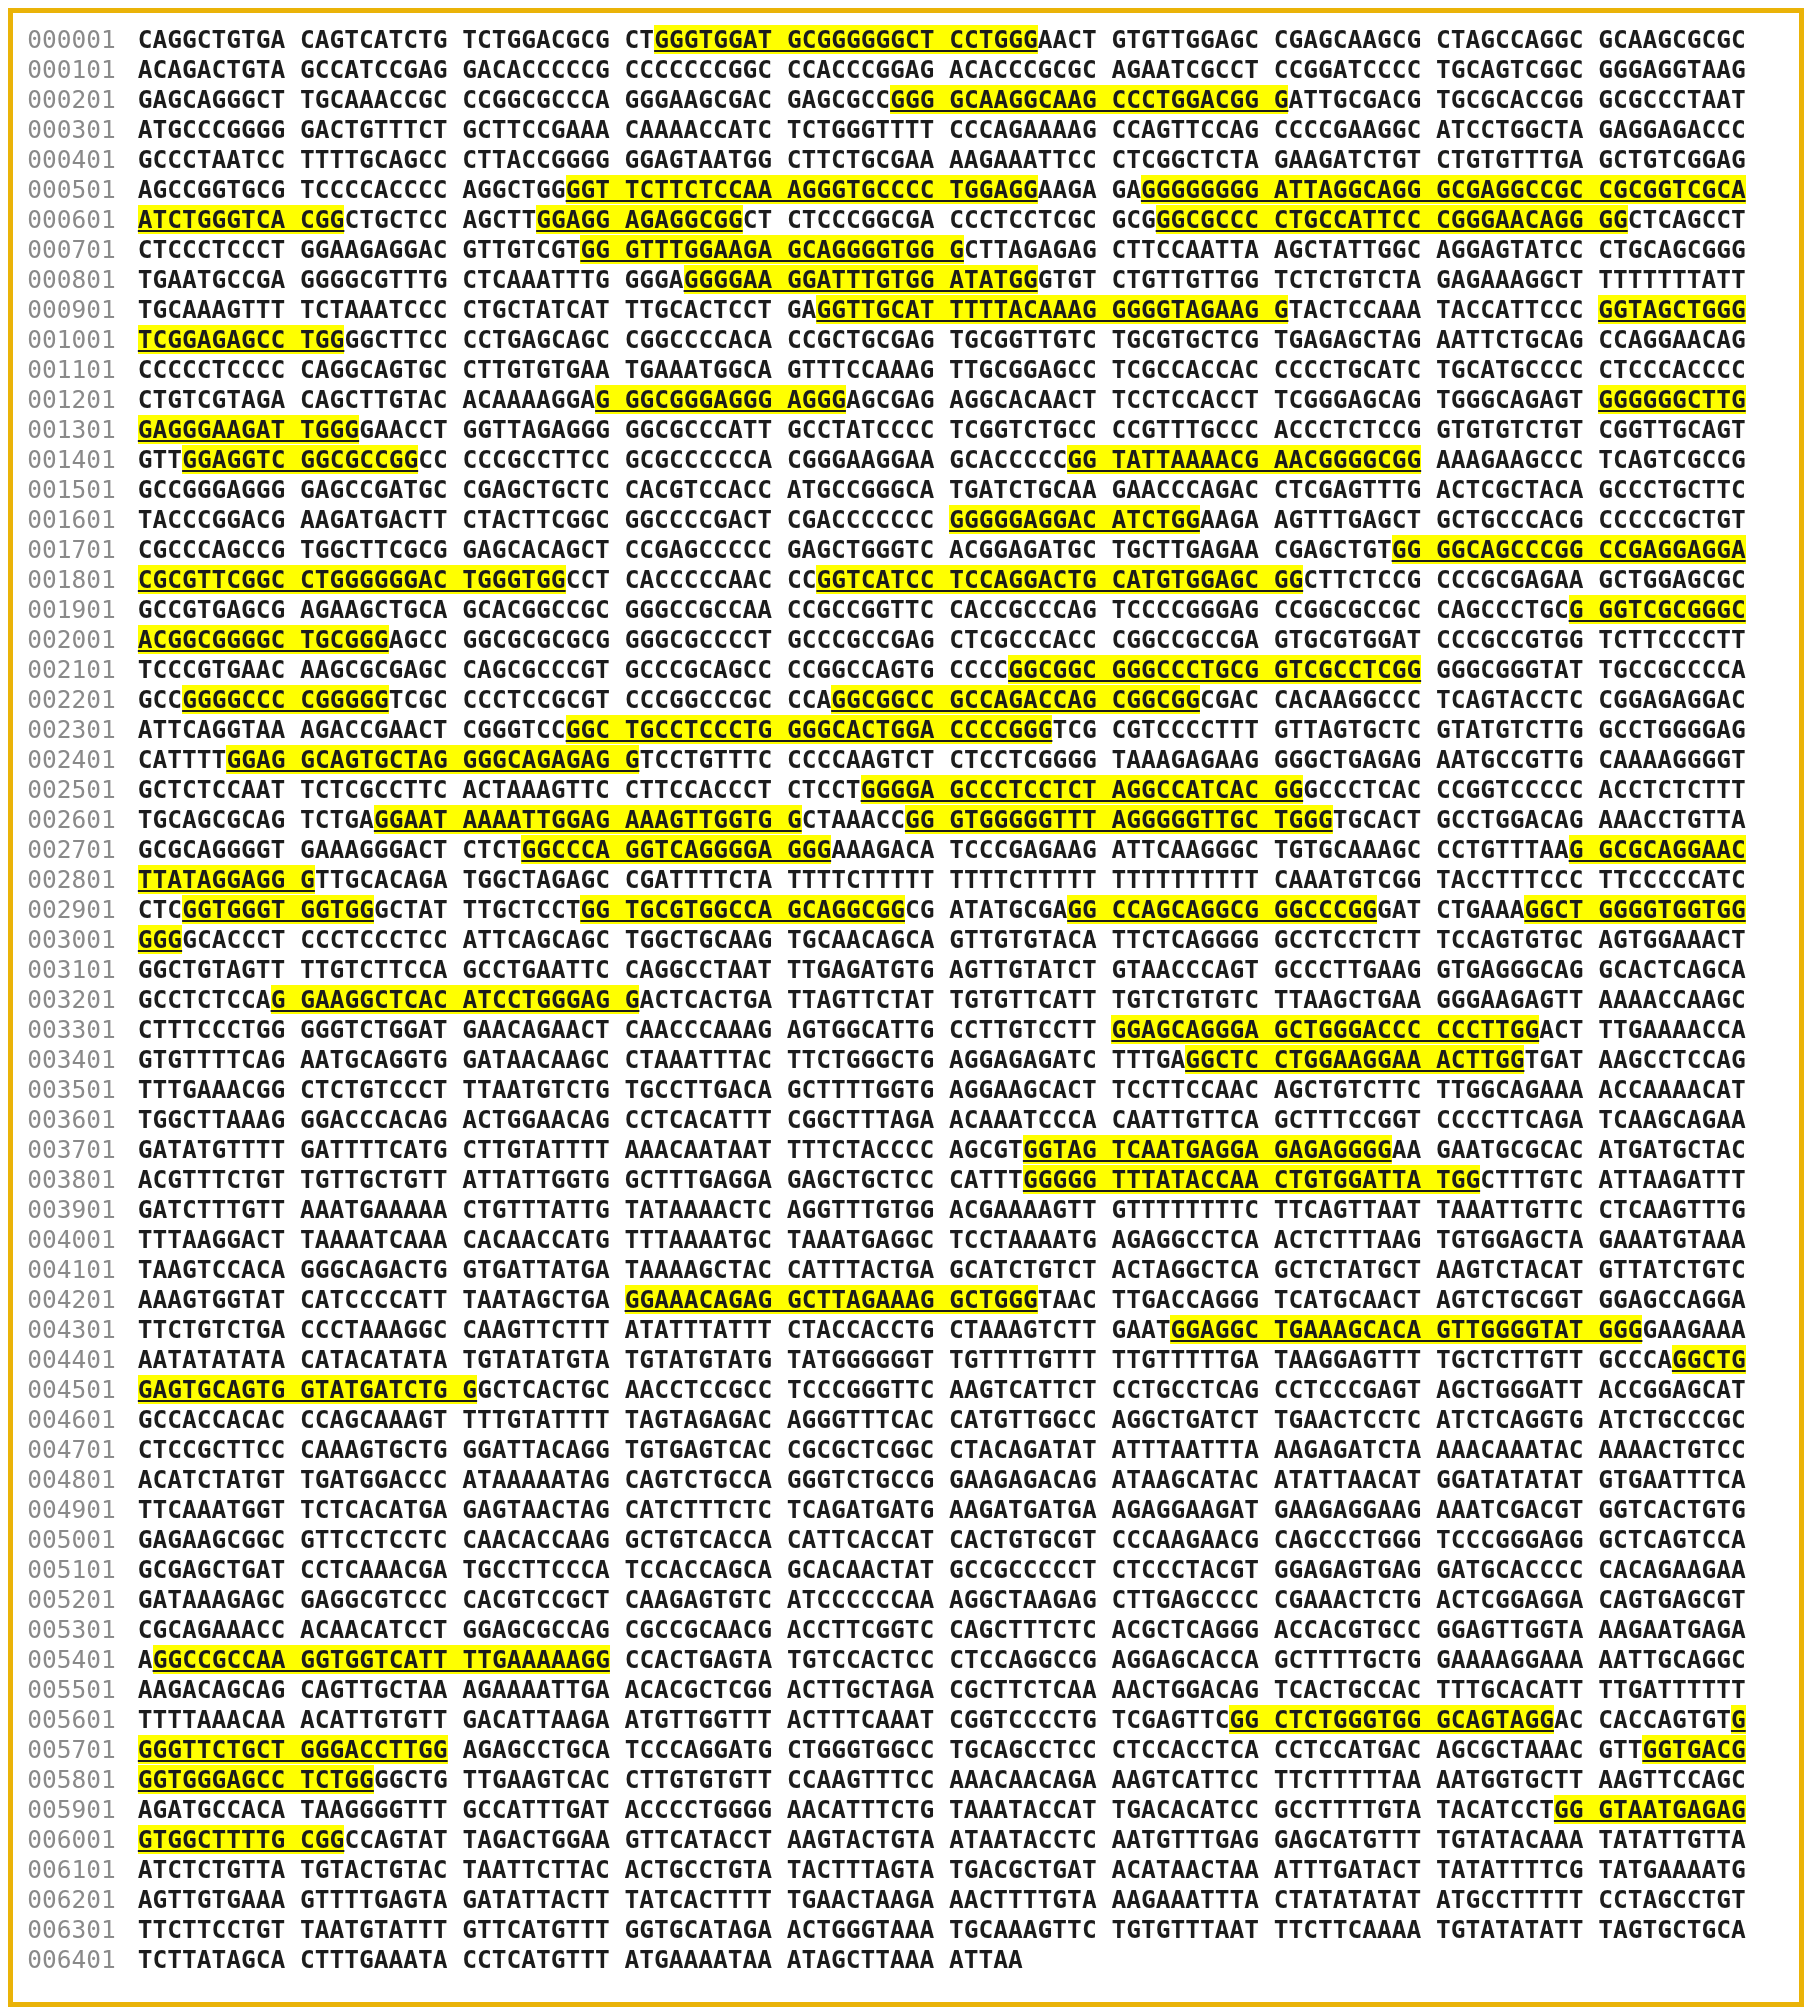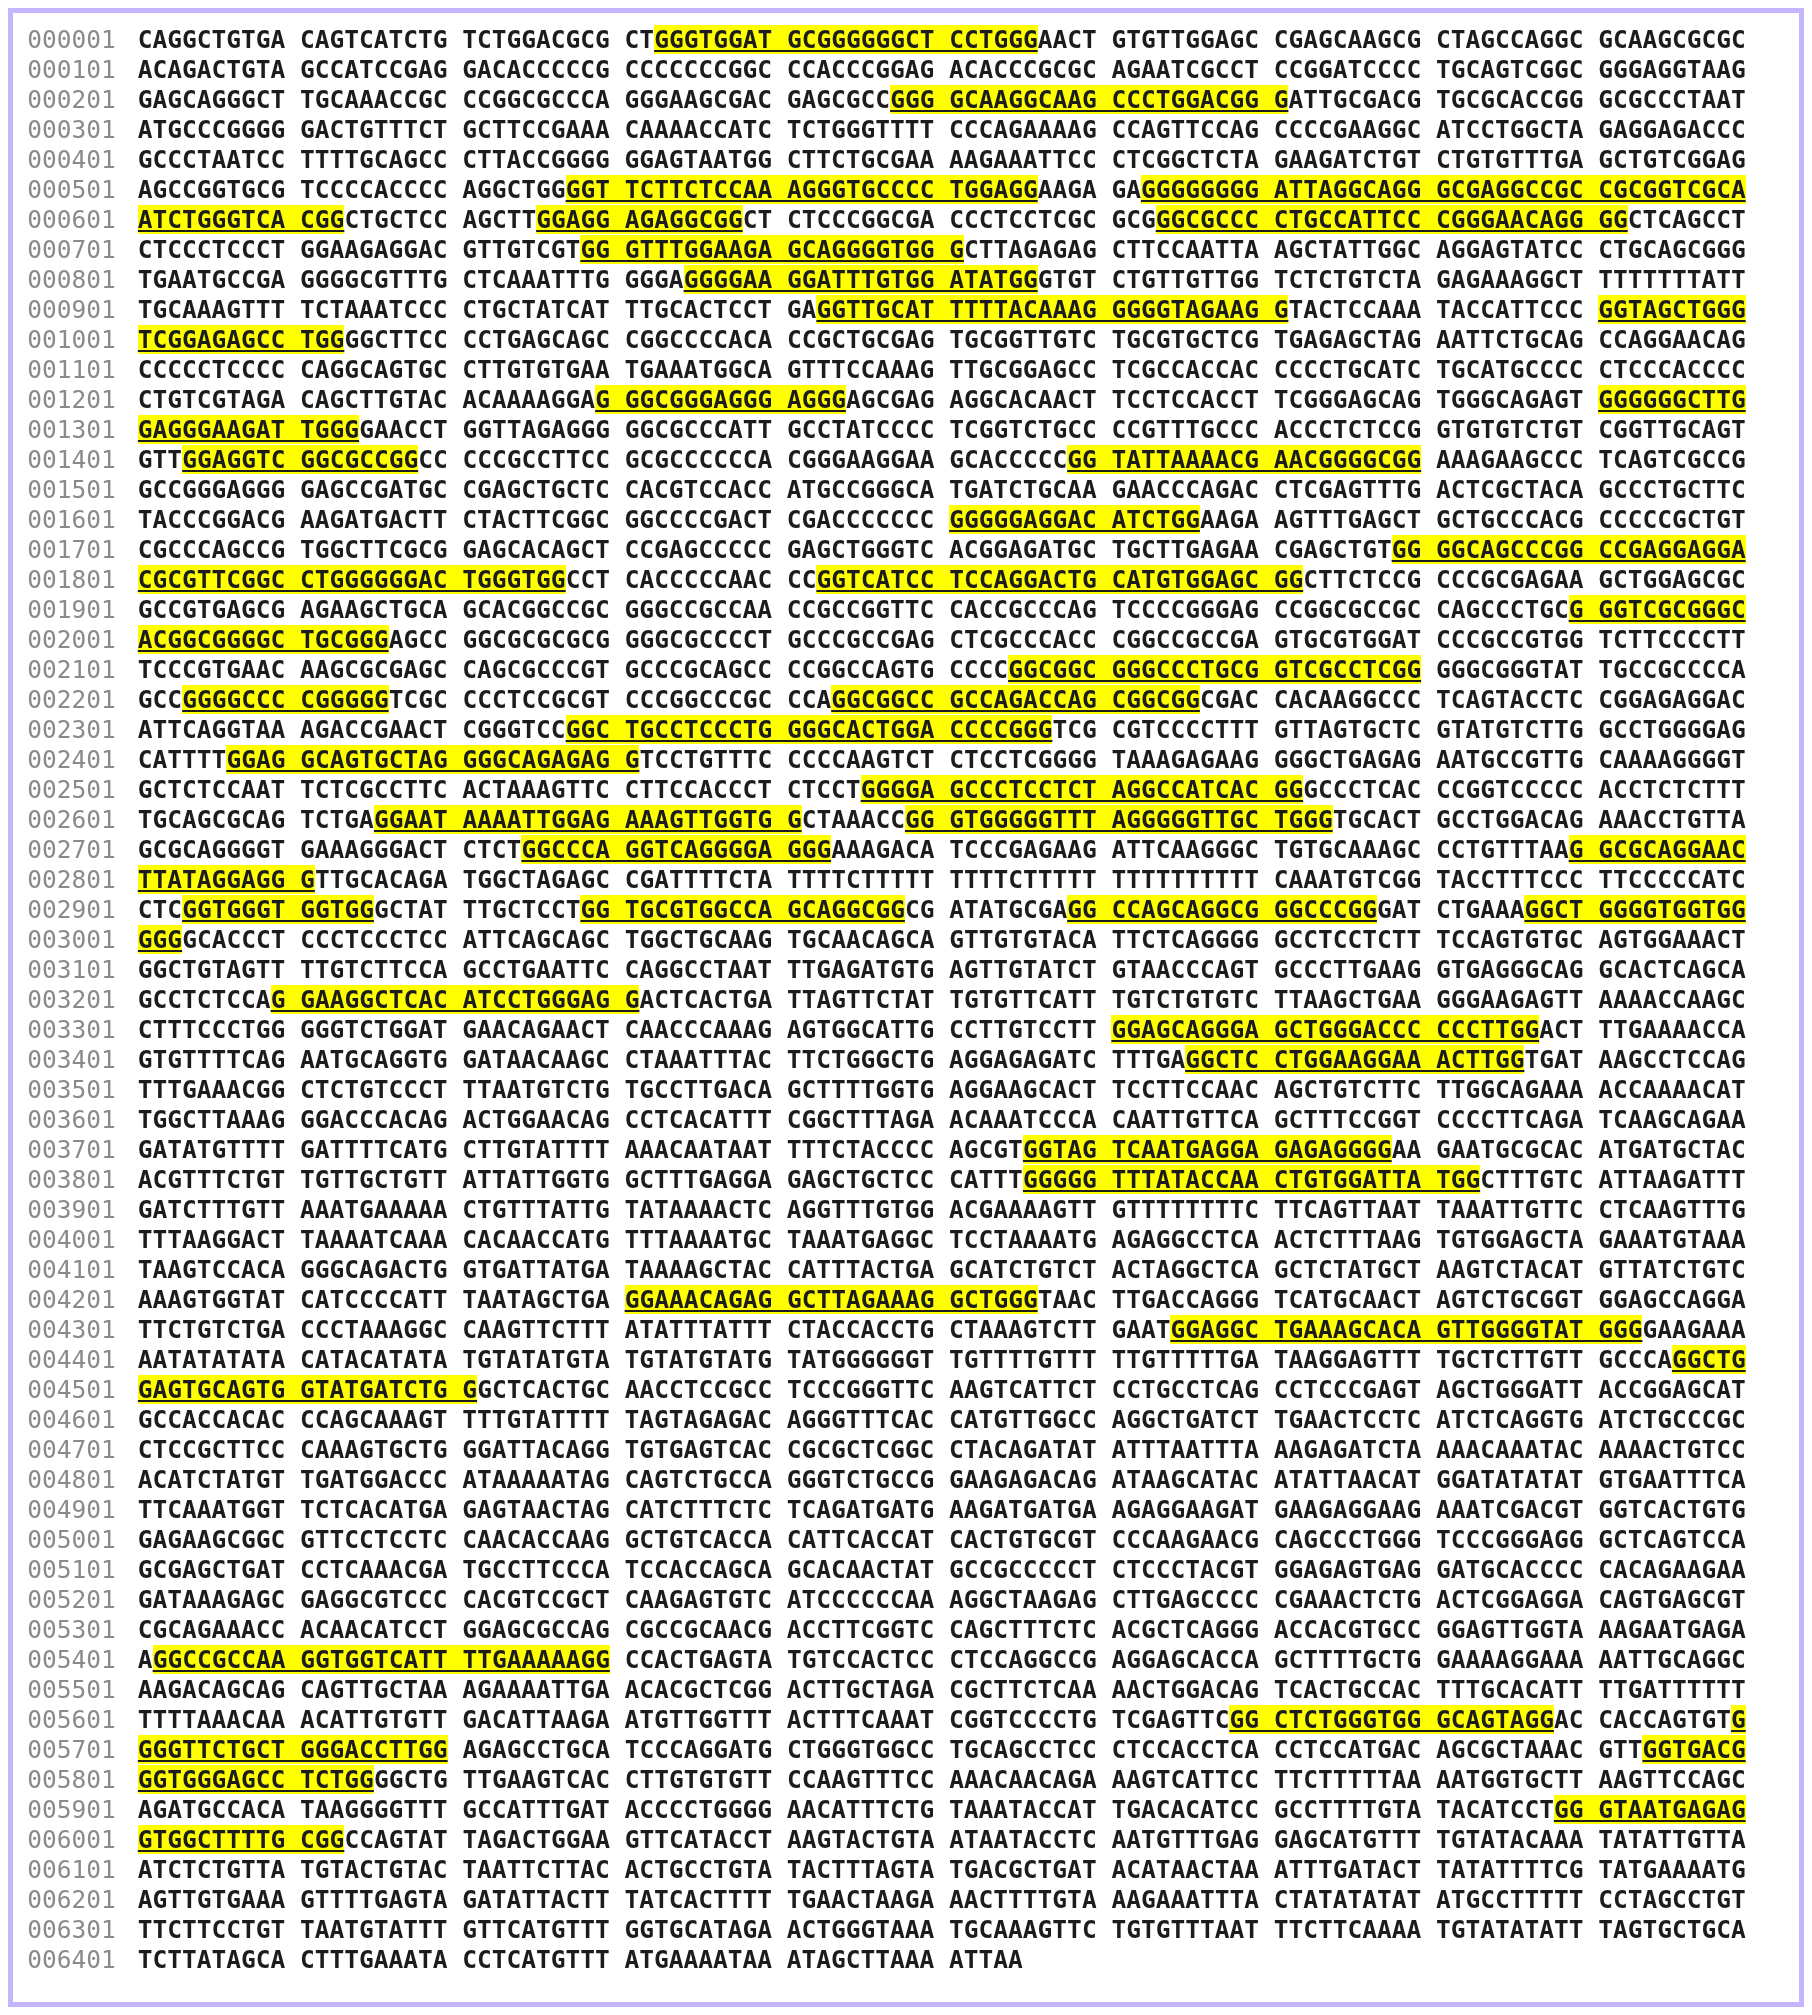--- a/index.html
+++ b/index.html
@@ -2,21 +2,21 @@
 <html style="font-size:9px"><head>
 <meta charset="utf-8">
 <style>
   html,body{margin:0;padding:0;background:#ffffff;}
   .page{
     width:1812px;height:2015px;background:#ffffff;
     box-sizing:border-box;padding:7.8px;
   }
   .frame{
     width:100%;height:100%;box-sizing:border-box;
-    border:5px solid #c4b5fd;background:#ffffff;
+    border:5px solid #eab308;background:#ffffff;
     padding:12.2px 14.5px;overflow:hidden;
   }
   .listing{
     font-family:"DejaVu Sans Mono","Liberation Mono",monospace;
     font-size:24.5px;line-height:30px;white-space:pre;
     color:#1c1c1c;
   }
   .line{white-space:pre;}
   .num{color:#8a8a8a;font-weight:400;margin-right:0.9em;}
   .seq{font-weight:700;}

